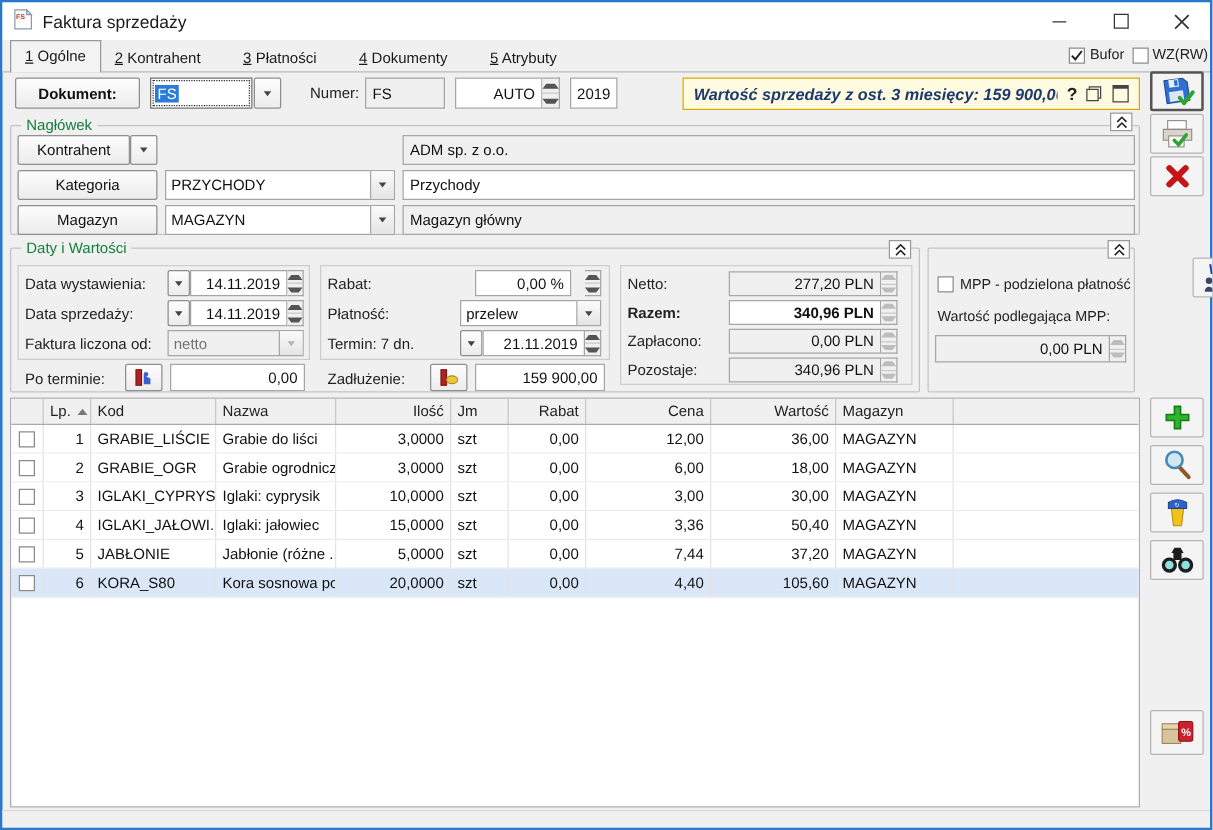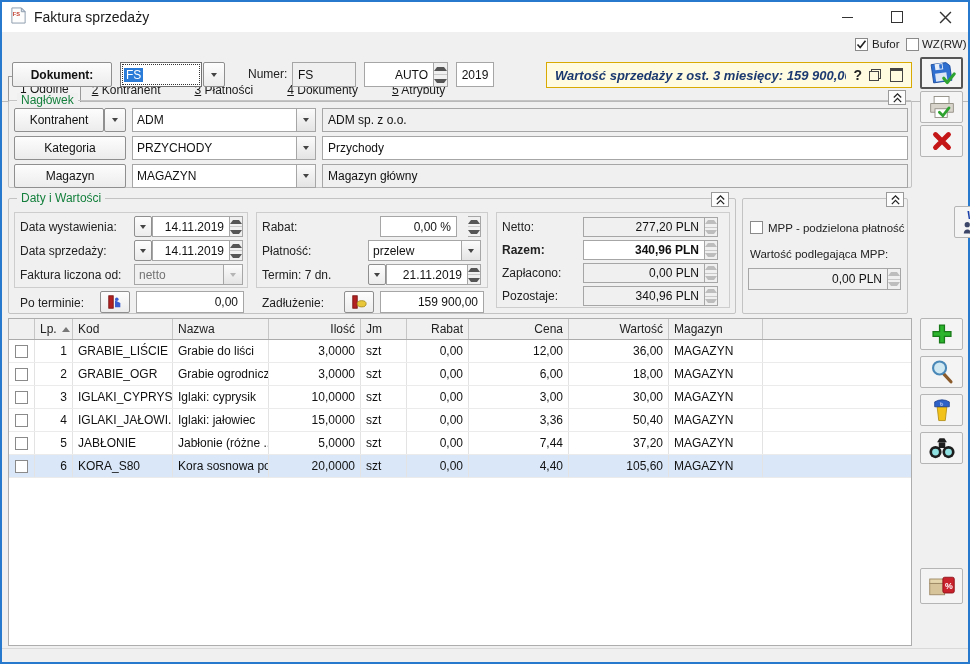--- a/index.html
+++ b/index.html
@@ -97,21 +97,21 @@
     </div>
   <div class="abs winbtn" style="left:874px;top:2px;width:46px;height:30px;">
       <div class="maxsq"></div>
     </div>
   <div class="abs winbtn" style="left:922px;top:2px;width:46px;height:30px;">
     <svg width="13" height="13" viewBox="0 0 12 12">
         <path d="M1 1 L11 11 M11 1 L1 11" stroke="#333" stroke-width="1.3"></path>
       </svg>
   </div>
 
-  <div class="abs tabbar" style="left:2px;top:32px;width:966px;height:26px;margin-top:44px;">
+  <div class="abs tabbar" style="left:2px;top:32px;width:966px;height:26px;">
     <div class="tab active"><span class="tnum">1</span> <span>Ogólne</span></div>
     <div class="tab"><span class="tnum">2</span> <span>Kontrahent</span></div>
     <div class="tab" style="margin-left:12px;"><span class="tnum">3</span> <span>Płatności</span></div>
     <div class="tab" style="margin-left:12px;"><span class="tnum">4</span> <span>Dokumenty</span></div>
     <div class="tab" style="margin-left:12px;"><span class="tnum">5</span> <span>Atrybuty</span></div>
   </div>
   <div class="abs cb" style="left:855px;top:38px;">
     <svg width="11" height="11" viewBox="0 0 11 11">
         <polyline points="1.5,5.5 4.2,8.5 9.5,1.8" fill="none" stroke="#222" stroke-width="1.6"></polyline>
       </svg>
@@ -153,26 +153,20 @@
   <div class="abs chev" style="left:888px;top:90px;width:18px;height:15px;">
     <svg width="11" height="11" viewBox="0 0 12 12">
         <path d="M2 6 l4 -4 l4 4 M2 11 l4 -4 l4 4" fill="none" stroke="#222" stroke-width="1.4"></path>
       </svg>
   </div>
 
   <div class="abs btn" style="left:14px;top:108px;width:90px;height:24px;">Kontrahent</div>
   <div class="abs btn" style="left:104px;top:108px;width:22px;height:24px;">
       <div class="tri-d"></div>
     </div>
-  <div class="abs combo" style="left:132px;top:108px;width:184px;height:24px;">
-    <div class="val">ADM</div>
-      <div class="dbtn">
-        <div class="tri-d"></div>
-      </div>
-  </div>
   <div class="abs field ro" style="left:322px;top:108px;width:586px;height:24px;">ADM sp. z o.o.</div>
 
   <div class="abs btn" style="left:14px;top:136px;width:112px;height:24px;">Kategoria</div>
   <div class="abs combo" style="left:132px;top:136px;width:184px;height:24px;">
     <div class="val">PRZYCHODY</div>
       <div class="dbtn">
         <div class="tri-d"></div>
       </div>
   </div>
   <div class="abs field" style="left:322px;top:136px;width:586px;height:24px;">Przychody</div>

